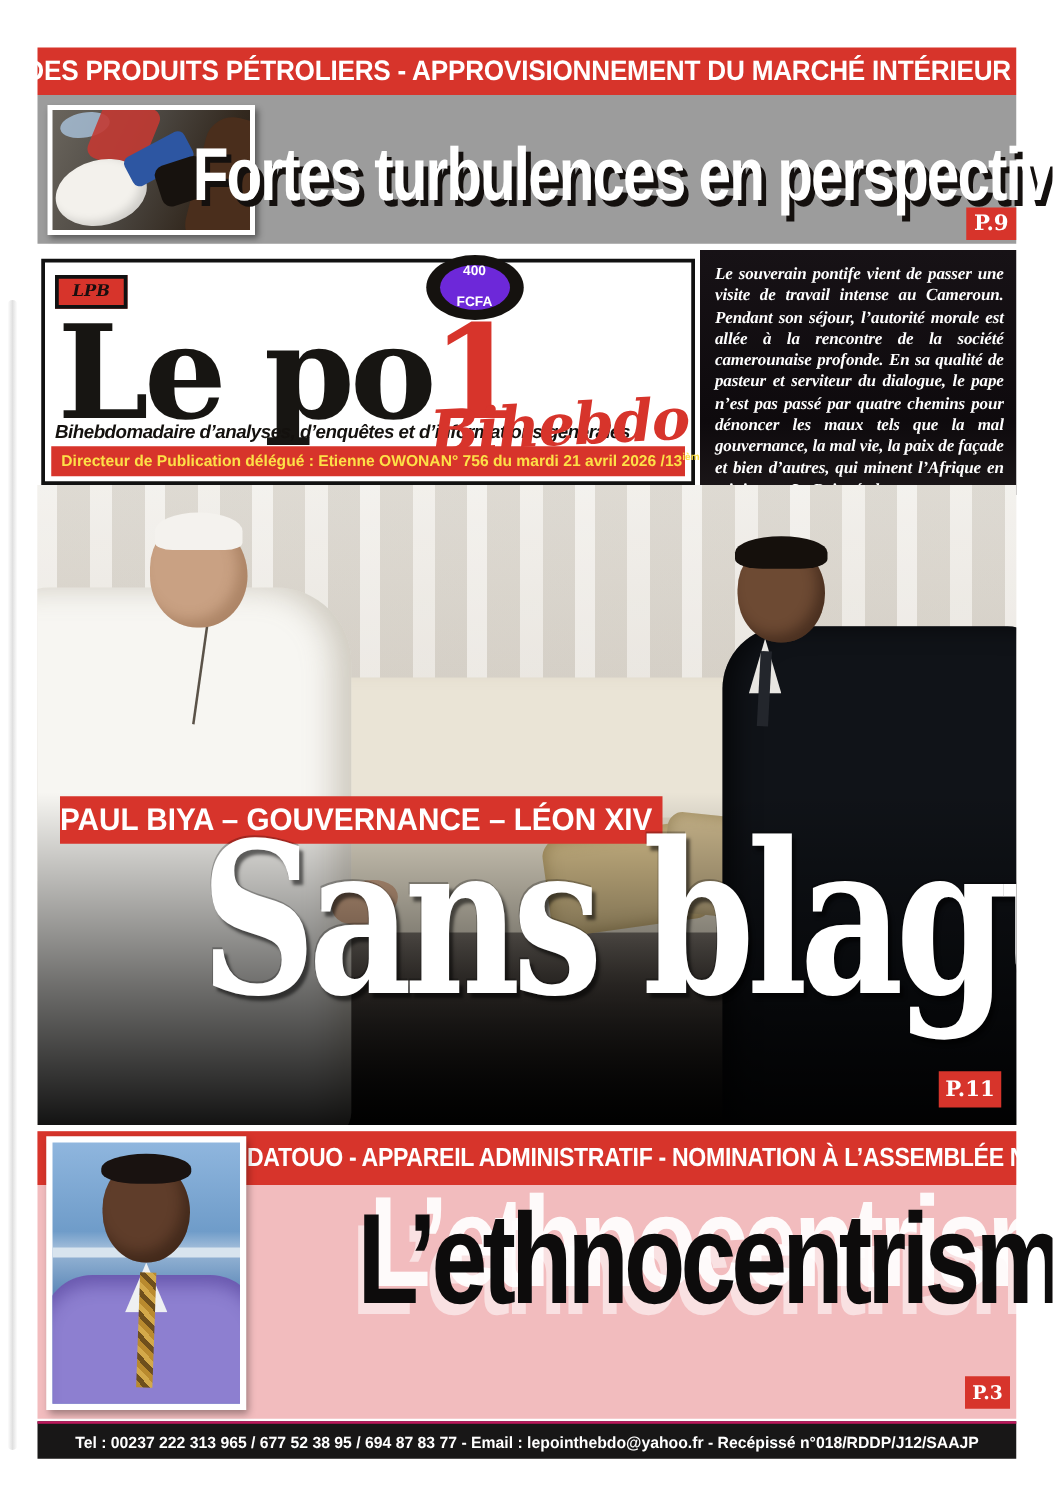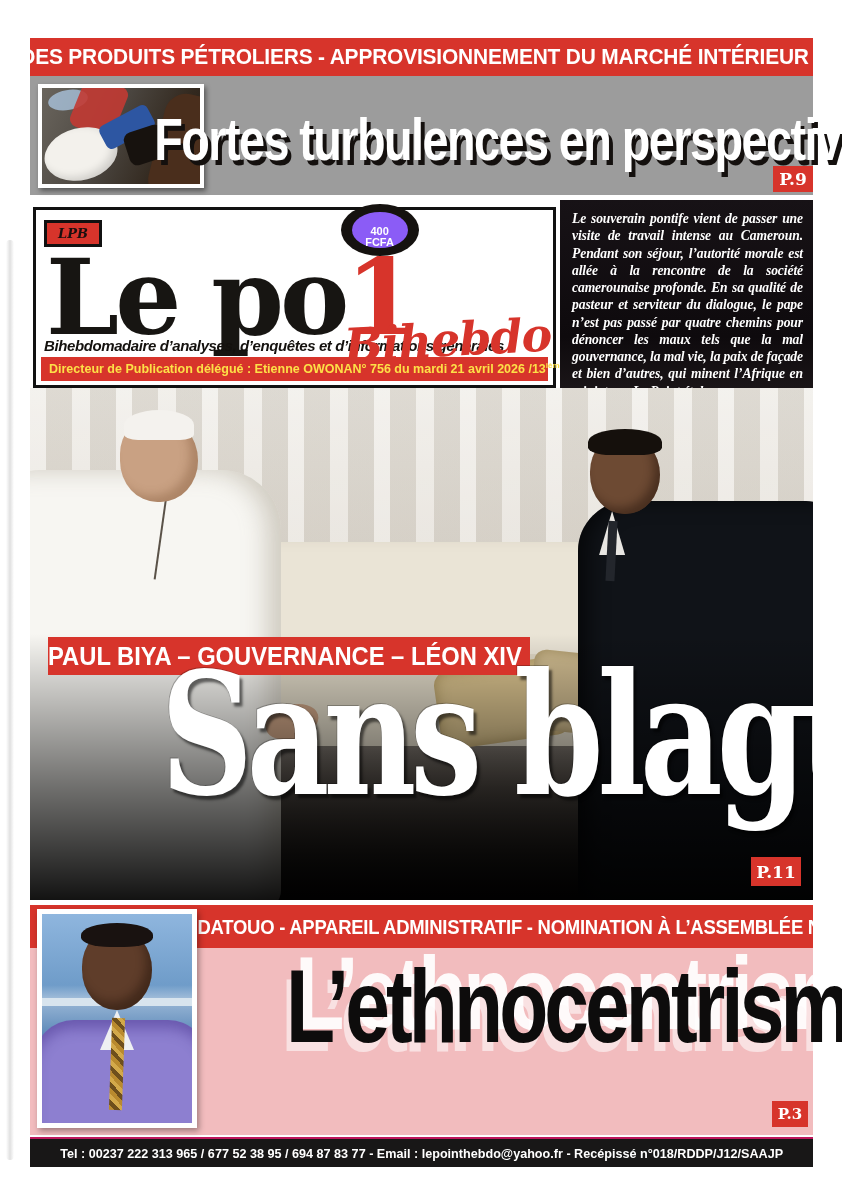--- a/index.html
+++ b/index.html
@@ -53,22 +53,22 @@
   .lpb-badge span { color:#1a0f0f; font-weight:bold; font-style:italic; font-size:13px; font-family:"DejaVu Serif", serif; }
 
   .logo-line { left:10px; top:8px; width:500px; height:128px; display:flex; align-items:flex-end; }
   .logo-line .t { font-family:"DejaVu Serif", serif; font-weight:bold; color:#171512; font-size:104px; line-height:.92;
     letter-spacing:-4px; }
   .logo-le { }
   .logo-po { margin-left:34px; }
   .logo-one { color:#d7342b !important; position:relative; }
   .price-oval { position:absolute; left:50%; top:-46px; transform:translateX(-50%); width:78px; height:52px;
     background:#15120f; border-radius:50%; display:flex; align-items:center; justify-content:center; }
-  .price-oval .inner { width:56px; height:36px; background:#8b5cf6; border-radius:50%;
-    display:flex; flex-direction:column; align-items:center; justify-content:flex-end; }
+  .price-oval .inner { width:56px; height:36px; background:#6d28d9; border-radius:50%;
+    display:flex; flex-direction:column; align-items:center; justify-content:space-between; }
   .price-oval .inner span { color:#fff; font-weight:bold; font-size:11px; line-height:1; font-family:"Liberation Sans", sans-serif; letter-spacing:0; }
 
   .tagline { left:8px; bottom:30px; width:400px; }
   .tagline span { font-weight:bold; font-style:italic; font-size:15px; color:#14110e; letter-spacing:-0.4px; white-space:nowrap; }
   .edition-script { right:2px; bottom:18px; }
   .edition-script span { font-family:"DejaVu Serif", serif; font-style:italic; font-weight:bold; color:#d7342b;
     font-size:46px; letter-spacing:-1px; display:inline-block; transform:rotate(-3deg); }
 
   .director-strip { left:5px; right:5px; bottom:4px; height:24px; background:#d7342b; display:flex; align-items:center;
     justify-content:space-between; padding:0 8px; }

